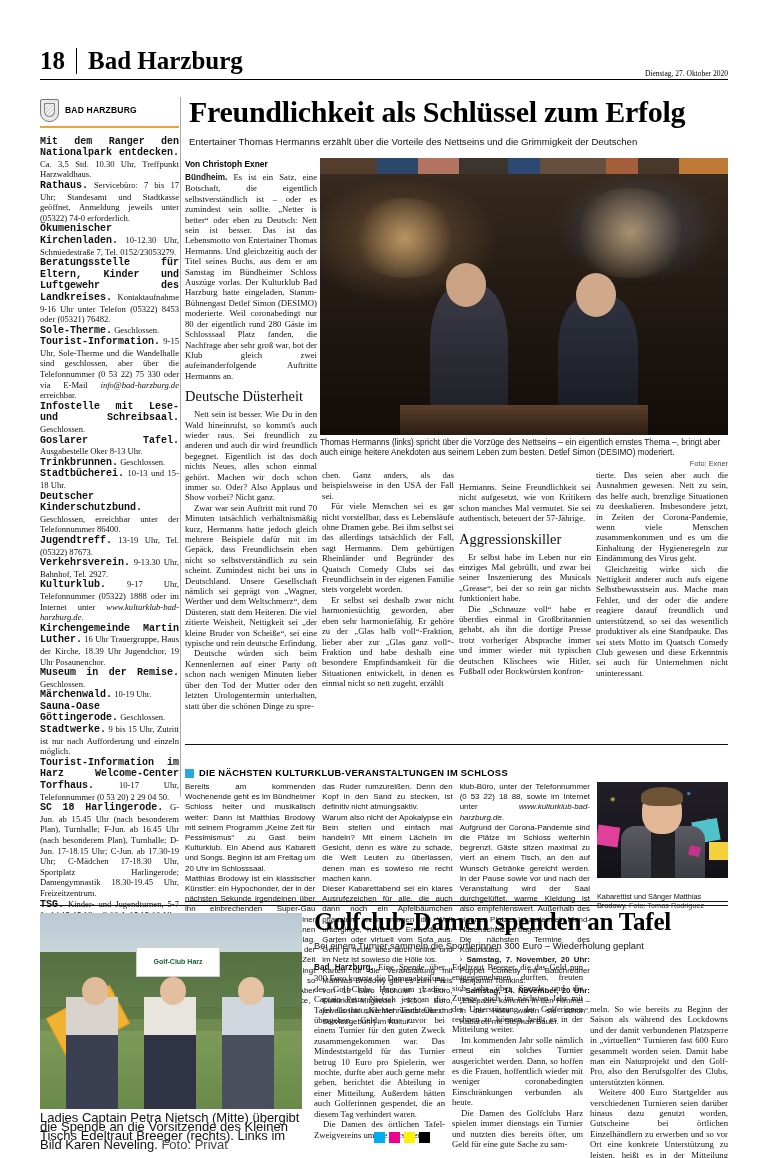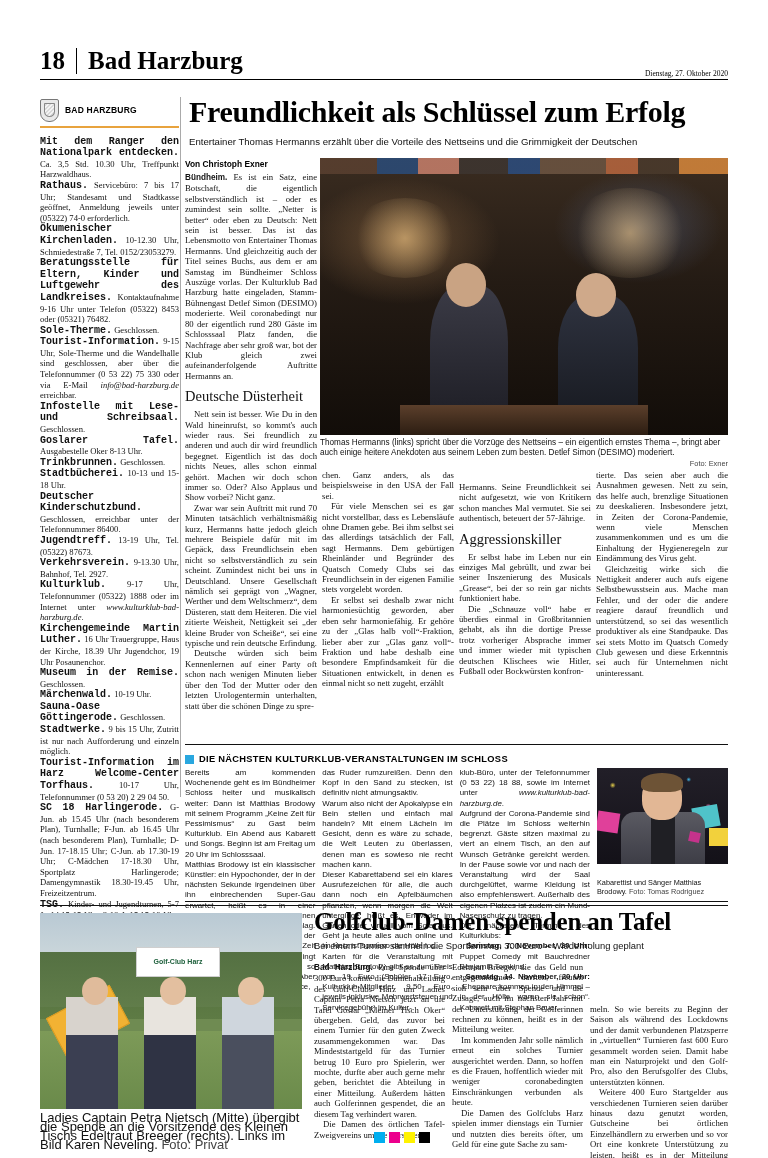--- a/index.html
+++ b/index.html
@@ -155,21 +155,21 @@
   }
   .col-1 { left: 185px; top: 172px; width: 132px; }
   .col-2 { left: 322px; top: 470px; width: 132px; }
   .col-3 { left: 459px; top: 470px; width: 132px; margin-top: 12px; }
   .col-4 { left: 596px; top: 470px; width: 132px; }
 
   
   .infobox {
     position: absolute; left: 185px; top: 744px; width: 543px; height: 158px;
     border-top: 0.8px solid #111; border-bottom: 0.8px solid #111;
-    padding-top: 9px;
+    padding-top: 23px;
   }
   .infobox-head {
     display: flex; align-items: center; gap: 5px; margin-bottom: 4px;
   }
   .infobox-bullet { width: 9px; height: 9px; background: #29a7df; }
   .infobox-title {
     font-family: "Liberation Sans", sans-serif;
     font-size: 9.3px; font-weight: 700; letter-spacing: 0.3px;
   }
   .infobox-cols { display: flex; gap: 7px; }

